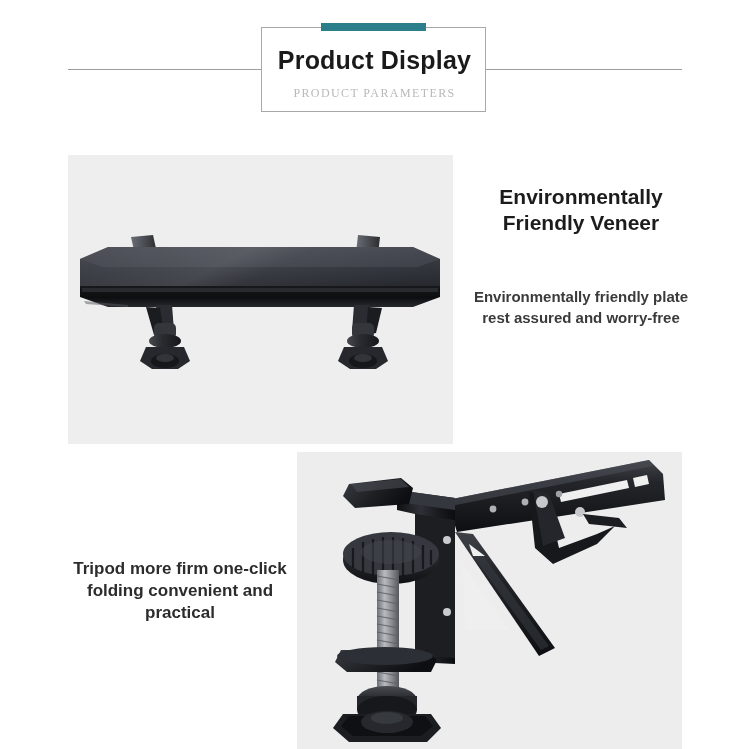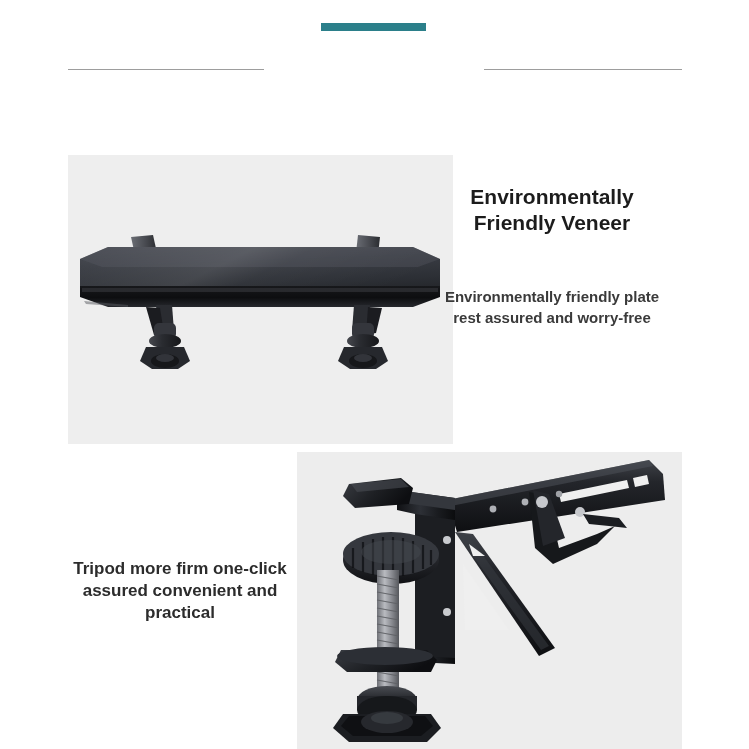--- a/index.html
+++ b/index.html
@@ -109,21 +109,21 @@
 
   
   .shelf-art { position: absolute; left: 0; top: 0; width: 385px; height: 289px; }
 
   
   .bracket-art { position: absolute; left: 0; top: 0; width: 385px; height: 297px; }
 
   
   #copy-right {
     position: absolute;
-    left: 437px;
+    left: 466px;
     top: 184px;
     width: 230px;
   }
 
   .headline {
     font-size: 21px;
     font-weight: bold;
     color: #1c1c1c;
     line-height: 26px;
     text-align: center;
@@ -156,20 +156,24 @@
 
 <div id="page">
 
   <div id="header">
 
     <div class="rule rule-left"></div>
     <div class="rule rule-right"></div>
 
     <div id="accent-bar"></div>
 
+    <div id="title-box">
+      <div id="main-title">Product Display</div>
+      <div id="sub-title">PRODUCT PARAMETERS</div>
+    </div>
   </div>
 
   <div class="photo-panel" id="panel-shelf">
     <svg class="shelf-art" viewBox="0 0 385 289" preserveAspectRatio="none">
       <defs>
         <linearGradient id="topFace" x1="0" y1="0" x2="0.25" y2="1">
           <stop offset="0%" stop-color="#4c4f56"></stop>
           <stop offset="35%" stop-color="#3a3d44"></stop>
           <stop offset="75%" stop-color="#2c2f35"></stop>
           <stop offset="100%" stop-color="#232529"></stop>
@@ -227,21 +231,21 @@
       <ellipse cx="295" cy="203" rx="9" ry="4" fill="#3a3c42" opacity="0.8"></ellipse>
     </svg>
   </div>
 
   <div id="copy-right">
     <div class="headline">Environmentally Friendly Veneer</div>
     <div class="body-copy">Environmentally friendly plate rest assured and worry-free</div>
   </div>
 
   <div id="copy-left">
-    <div class="headline">Tripod more firm one-click assured convenient and practical</div>
+    <div class="headline">Tripod more firm one-click folding convenient and practical</div>
   </div>
 
   <div class="photo-panel" id="panel-bracket">
     <svg class="bracket-art" viewBox="0 0 385 297" preserveAspectRatio="none">
       <defs>
         <linearGradient id="armG" x1="0" y1="0" x2="0" y2="1">
           <stop offset="0%" stop-color="#3f4248"></stop>
           <stop offset="30%" stop-color="#24262b"></stop>
           <stop offset="100%" stop-color="#0e0f12"></stop>
         </linearGradient>

